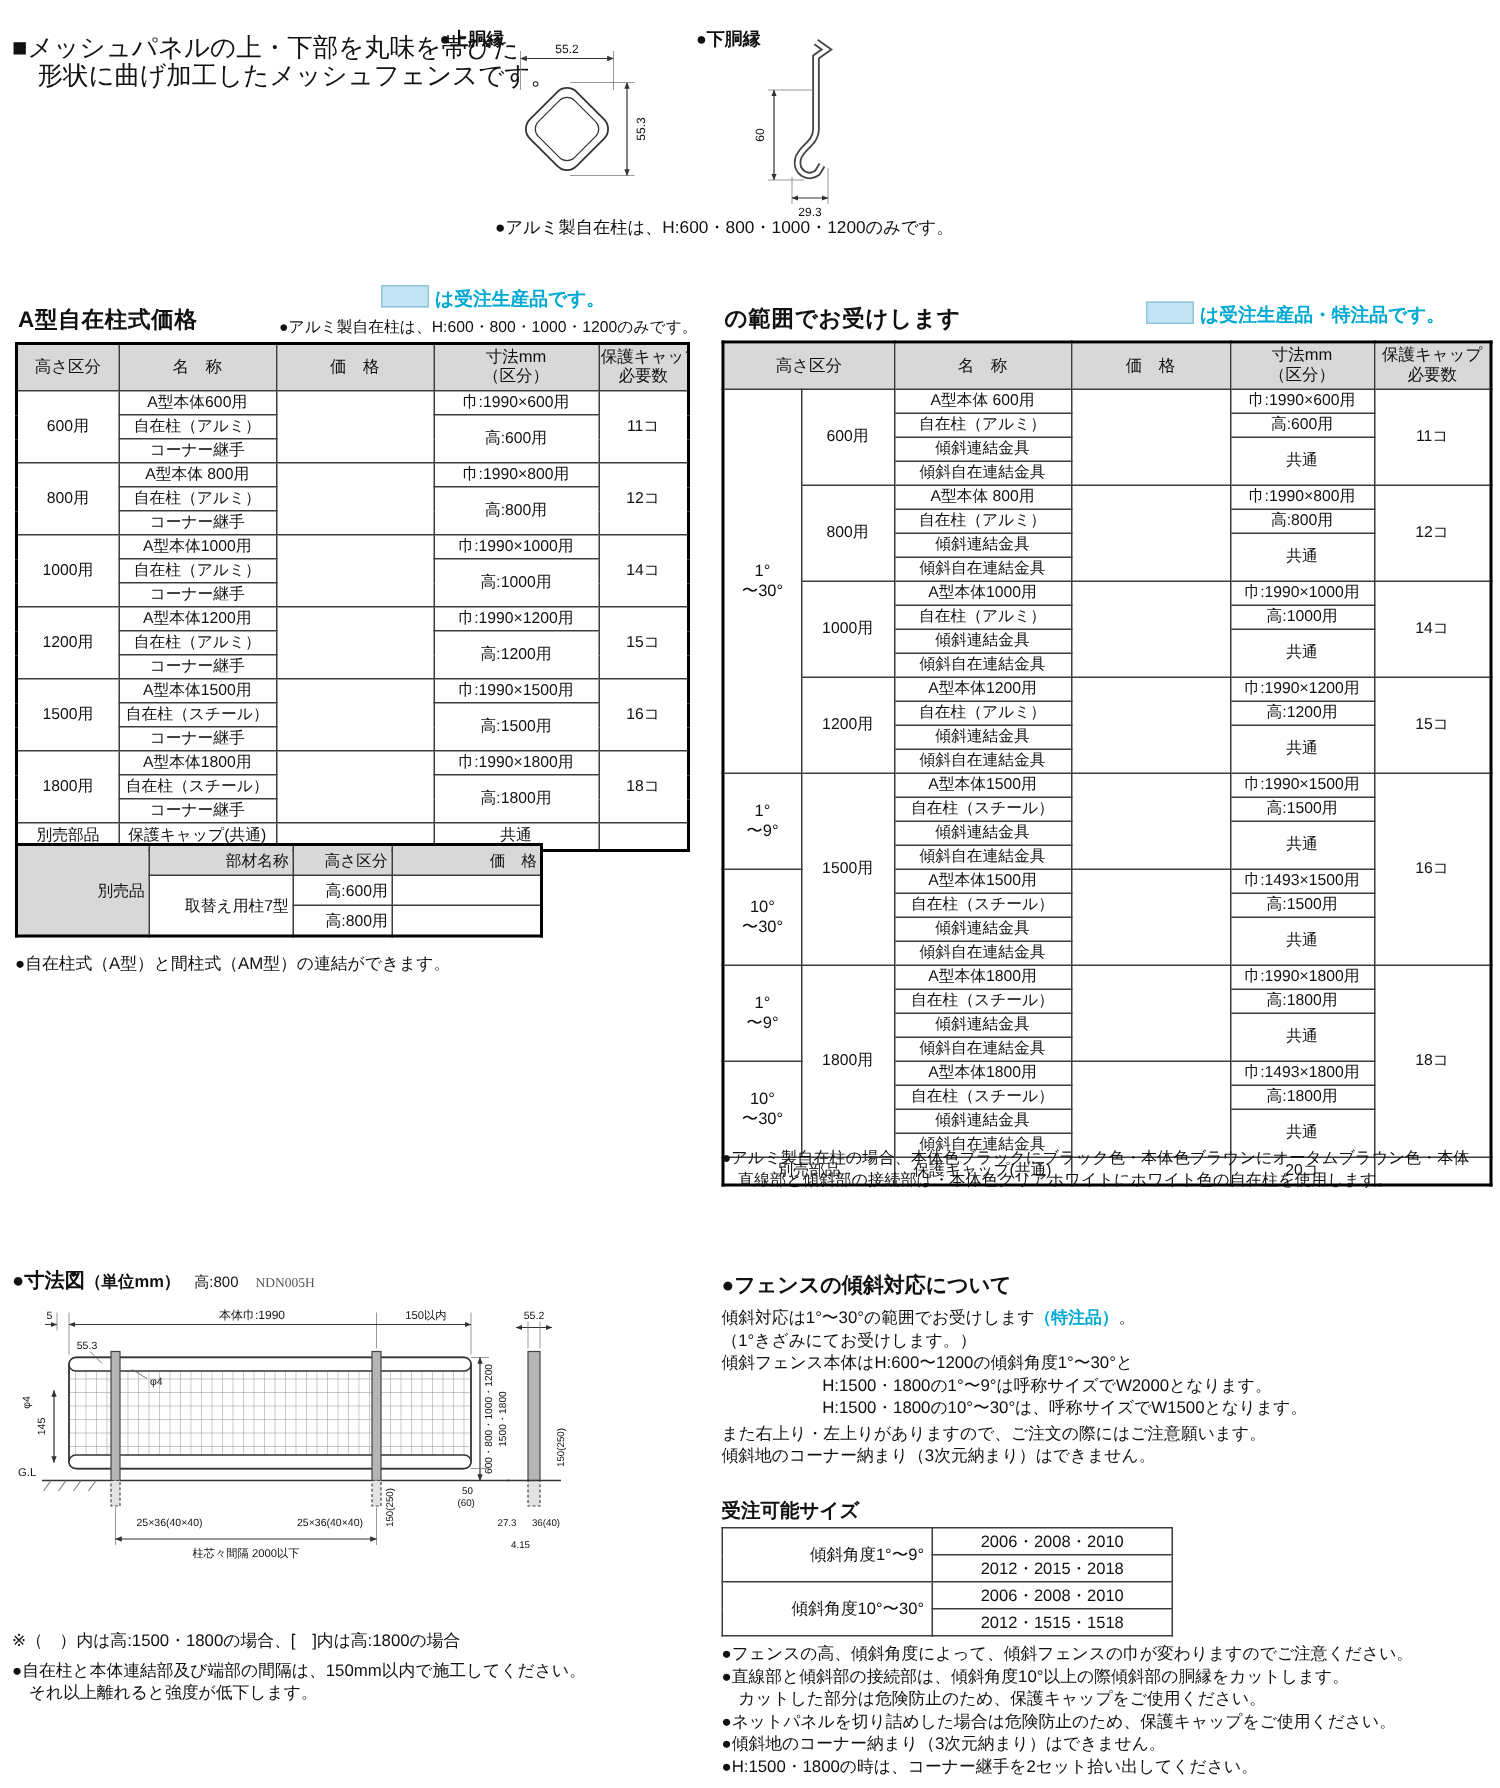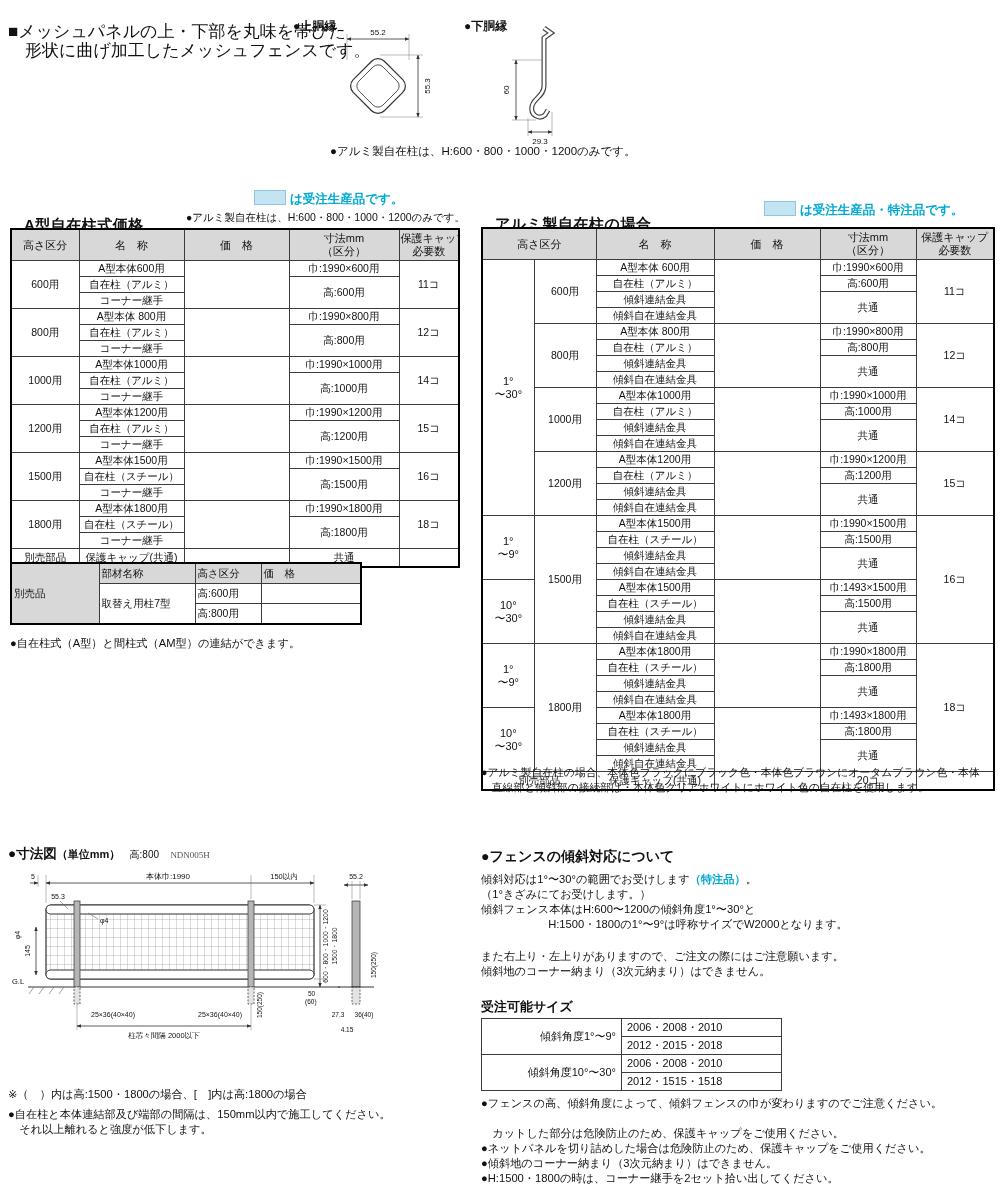--- a/index.html
+++ b/index.html
@@ -1,38 +1,38 @@
 <!DOCTYPE html>
 <html><head>
 <meta charset="utf-8">
 <style>
   html,body{margin:0;padding:0}
   body{width:1000px;height:1192px;position:relative;background:#fff;
        font-family:"Liberation Sans","DejaVu Sans",sans-serif;color:#111;font-size:12px;overflow:hidden}
   .abs{position:absolute}
-  .ttl{font-size:15px;font-weight:bold;margin:12px;letter-spacing:.5px}
+  .ttl{font-size:15px;font-weight:bold;margin:0;letter-spacing:.5px}
   .cyan{color:#00a9d2;font-weight:bold;font-size:12.5px}
   .legendbox{display:inline-block;width:30px;height:13px;background:#c3e4f3;border:1px solid #8fc5dd;vertical-align:-2px;margin-right:4px}
   .smallnote{font-size:10.5px;white-space:nowrap}
   .noteline{font-size:11.2px;line-height:15.6px;white-space:nowrap}
   .introline{font-size:17px;line-height:19px;white-space:nowrap}
 
   table.pt{border-collapse:collapse;border:2px solid #000;table-layout:fixed}
   .pt th,.pt td{border:1px solid #3c3c3c;text-align:center;font-size:10.5px;padding:0 1px;
                 line-height:1.15;height:15px;overflow:hidden;white-space:nowrap}
   .pt thead th{background:#d8d8d8;font-weight:normal;font-size:11px;height:30px}
   .pt .acell{white-space:pre-line;font-size:11px}
   .pt .lastrow td{height:17px}
 
   table.sp{border-collapse:collapse;border:2px solid #000;table-layout:fixed}
-  .sp th,.sp td{border:1px solid #3c3c3c;font-size:10.5px;text-align:left;height:19px;padding:0 2px;white-space:nowrap}
+  .sp th,.sp td{border:1px solid #3c3c3c;font-size:10.5px;text-align:right;height:19px;padding:0 2px;white-space:nowrap}
   .sp .gray{background:#d8d8d8;font-weight:normal}
 
   table.ot{border-collapse:collapse;border:1.5px solid #222;table-layout:fixed}
-  .ot td{border:1px solid #3c3c3c;font-size:11px;height:17px;padding:0 5px;white-space:nowrap}
+  .ot td{border:1px solid #3c3c3c;font-size:11px;height:17px;padding:0 5px;text-align:center;white-space:nowrap}
   .ot td.lbl{text-align:right}
 
   svg text{fill:#111}
 </style>
 </head>
 <body>
 
 <div>
 
   <div class="abs" style="left:8px;top:22px;width:300px">
@@ -232,21 +232,21 @@
             <td>高:800用</td>
             <td></td>
           </tr>
     </tbody>
       </table>
 
     <div class="abs noteline" style="left:0;top:446px">●自在柱式（A型）と間柱式（AM型）の連結ができます。</div>
   </div>
 
   <div class="abs" style="left:481px;top:200px;width:514px">
-    <div class="ttl abs" style="left:2px;top:3px">アルミ製自在柱の場合</div>
+    <div class="ttl abs" style="left:2px;top:3px">の範囲でお受けします</div>
     <div class="abs" style="left:283px;top:1px">
       <span class="legendbox"></span><span class="cyan">は受注生産品・特注品です。</span>
     </div>
 
     <table class="pt abs" style="left:0;top:27px;width:512px">
       <colgroup>
           <col style="width:52px">
           <col style="width:62px">
           <col style="width:118px">
           <col style="width:106px">
@@ -523,20 +523,21 @@
     <div class="abs noteline" style="left:0;top:277px">　それ以上離れると強度が低下します。</div>
   </div>
 
   <div class="abs" style="left:481px;top:848px;width:515px">
     <div style="font-size:14px;font-weight:bold">●フェンスの傾斜対応について</div>
 
     <div class="abs noteline" style="left:0;top:24px"><span>傾斜対応は1°〜30°の範囲でお受けします</span><span class="cyan" style="font-size:11.2px">（特注品）</span><span>。</span></div>
     <div class="abs noteline" style="left:0;top:39px">（1°きざみにてお受けします。）</div>
     <div class="abs noteline" style="left:0;top:54px">傾斜フェンス本体はH:600〜1200の傾斜角度1°〜30°と</div>
     <div class="abs noteline" style="left:0;top:69px">　　　　　　H:1500・1800の1°〜9°は呼称サイズでW2000となります。</div>
+    <div class="abs noteline" style="left:0;top:84px">　　　　　　H:1500・1800の10°〜30°は、呼称サイズでW1500となります。</div>
     <div class="abs noteline" style="left:0;top:101px">また右上り・左上りがありますので、ご注文の際にはご注意願います。</div>
     <div class="abs noteline" style="left:0;top:116px">傾斜地のコーナー納まり（3次元納まり）はできません。</div>
 
     <div class="abs" style="left:0;top:150px;font-size:13px;font-weight:bold">受注可能サイズ</div>
     <table class="ot abs" style="left:0;top:170px;width:300px">
       <colgroup>
           <col style="width:140px">
           <col style="width:160px">
         </colgroup>
       <tbody>
@@ -551,19 +552,20 @@
             <td rowspan="2" class="lbl">傾斜角度10°〜30°</td>
             <td>2006・2008・2010</td>
           </tr>
       <tr>
             <td>2012・1515・1518</td>
           </tr>
     </tbody>
       </table>
 
     <div class="abs noteline" style="left:0;top:248px">●フェンスの高、傾斜角度によって、傾斜フェンスの巾が変わりますのでご注意ください。</div>
+    <div class="abs noteline" style="left:0;top:263px">●直線部と傾斜部の接続部は、傾斜角度10°以上の際傾斜部の胴縁をカットします。</div>
     <div class="abs noteline" style="left:0;top:278px">　カットした部分は危険防止のため、保護キャップをご使用ください。</div>
     <div class="abs noteline" style="left:0;top:293px">●ネットパネルを切り詰めした場合は危険防止のため、保護キャップをご使用ください。</div>
     <div class="abs noteline" style="left:0;top:308px">●傾斜地のコーナー納まり（3次元納まり）はできません。</div>
     <div class="abs noteline" style="left:0;top:323px">●H:1500・1800の時は、コーナー継手を2セット拾い出してください。</div>
   </div>
 
 </div>
 
 </body></html>

